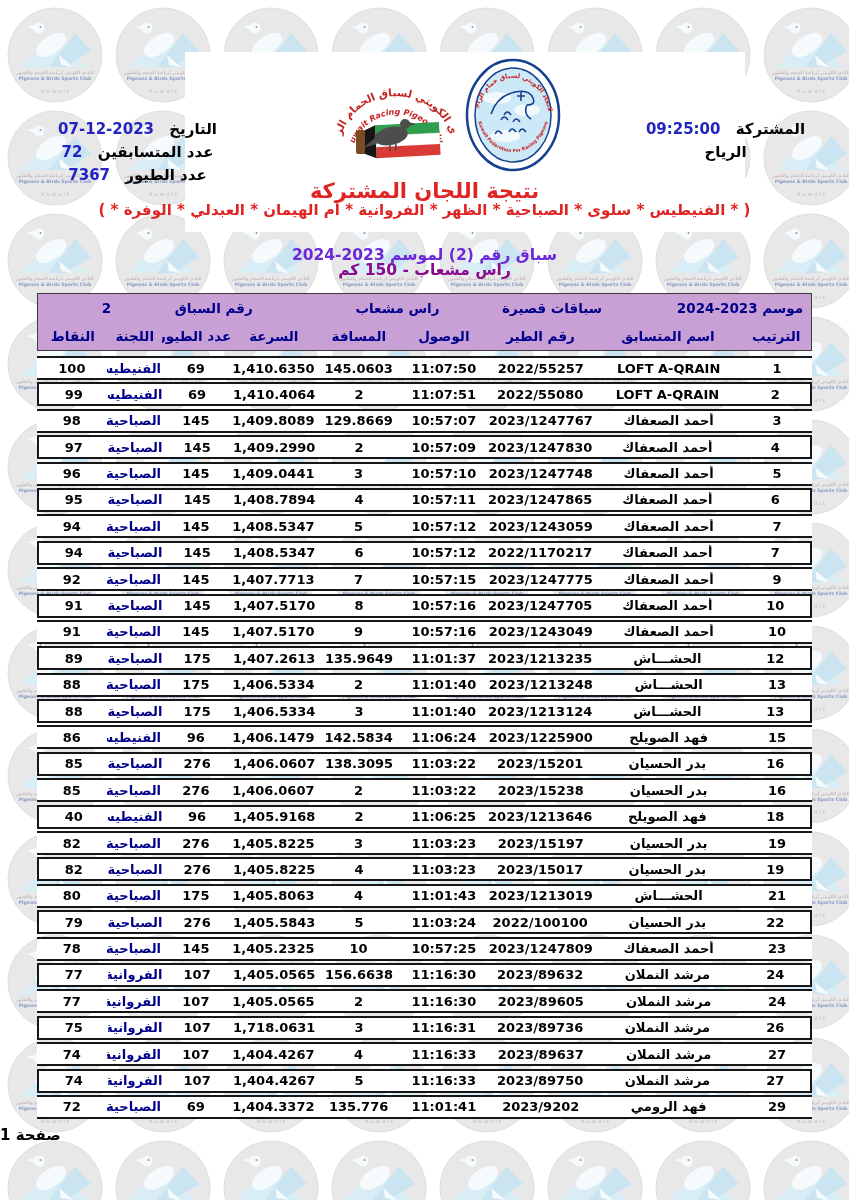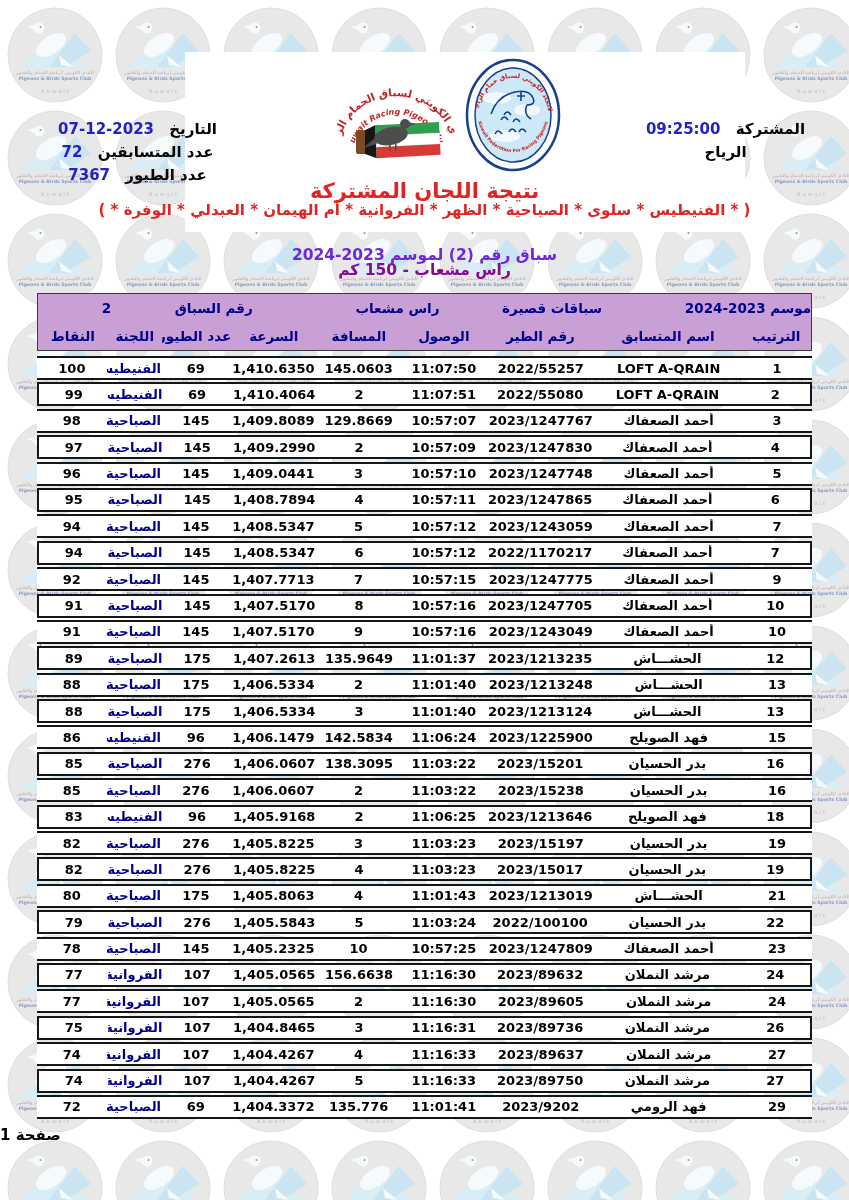--- a/index.html
+++ b/index.html
@@ -18,21 +18,21 @@
   
   .center-line{position:absolute;left:0;right:0;text-align:center;direction:rtl;white-space:nowrap;}
   .red-title{top:179px;color:#e02424;font-size:21px;}
   .red-sub{top:201px;color:#e02424;font-size:15px;}
   .race1{top:239px;color:#6d28d9;font-size:15.5px;margin-top:7px;}
   .race2{top:261px;color:#8a0a8f;font-size:15.5px;}
   
   .band{position:absolute;top:293px;left:37px;width:775px;height:58px;background:#c9a0d6;
         border:1px solid #3a3a3a;box-sizing:border-box;color:#00008b;}
   .band-row{display:flex;direction:rtl;align-items:center;height:28px;font-size:13.5px;}
-  .m-season{width:24%;text-align:right;padding-right:0;box-sizing:border-box;}
+  .m-season{width:24%;text-align:right;padding-right:8px;box-sizing:border-box;}
   .m-type{width:19%;text-align:center;}
   .m-loc{width:21%;text-align:center;}
   .m-race{width:36%;display:flex;direction:rtl;justify-content:space-evenly;}
   
   .c{text-align:center;white-space:nowrap;overflow:hidden;}
   .c-rank{width:9%;}  .c-name{width:19%;} .c-pigeon{width:14%;} .c-arrival{width:11%;}
   .c-dist{width:11%;} .c-speed{width:11%;} .c-birds{width:9%;}  .c-comm{width:7%;}
   .c-pts{width:9%;}
   .rows{position:absolute;top:356px;left:37px;width:775px;}
   .trow{display:flex;direction:rtl;align-items:center;height:24px;box-sizing:border-box;
@@ -1886,21 +1886,21 @@
   </div>
       <div class="trow boxed">
     <span class="c c-rank">18</span>
     <span class="c c-name">فهد الصويلح</span>
     <span class="c c-pigeon">2023/1213646</span>
     <span class="c c-arrival">11:06:25</span>
     <span class="c c-dist">2</span>
     <span class="c c-speed">1,405.9168</span>
     <span class="c c-birds">96</span>
     <span class="c c-comm">الفنيطيس</span>
-    <span class="c c-pts">83</span>
+    <span class="c c-pts">40</span>
   </div>
       <div class="trow">
     <span class="c c-rank">19</span>
     <span class="c c-name">بدر الحسيان</span>
     <span class="c c-pigeon">2023/15197</span>
     <span class="c c-arrival">11:03:23</span>
     <span class="c c-dist">3</span>
     <span class="c c-speed">1,405.8225</span>
     <span class="c c-birds">276</span>
     <span class="c c-comm">الصباحية</span>
@@ -1971,21 +1971,21 @@
     <span class="c c-birds">107</span>
     <span class="c c-comm">الفروانية</span>
     <span class="c c-pts">77</span>
   </div>
       <div class="trow boxed">
     <span class="c c-rank">26</span>
     <span class="c c-name">مرشد النملان</span>
     <span class="c c-pigeon">2023/89736</span>
     <span class="c c-arrival">11:16:31</span>
     <span class="c c-dist">3</span>
-    <span class="c c-speed">1,404.8465</span>
+    <span class="c c-speed">1,718.0631</span>
     <span class="c c-birds">107</span>
     <span class="c c-comm">الفروانية</span>
     <span class="c c-pts">75</span>
   </div>
       <div class="trow">
     <span class="c c-rank">27</span>
     <span class="c c-name">مرشد النملان</span>
     <span class="c c-pigeon">2023/89637</span>
     <span class="c c-arrival">11:16:33</span>
     <span class="c c-dist">4</span>

